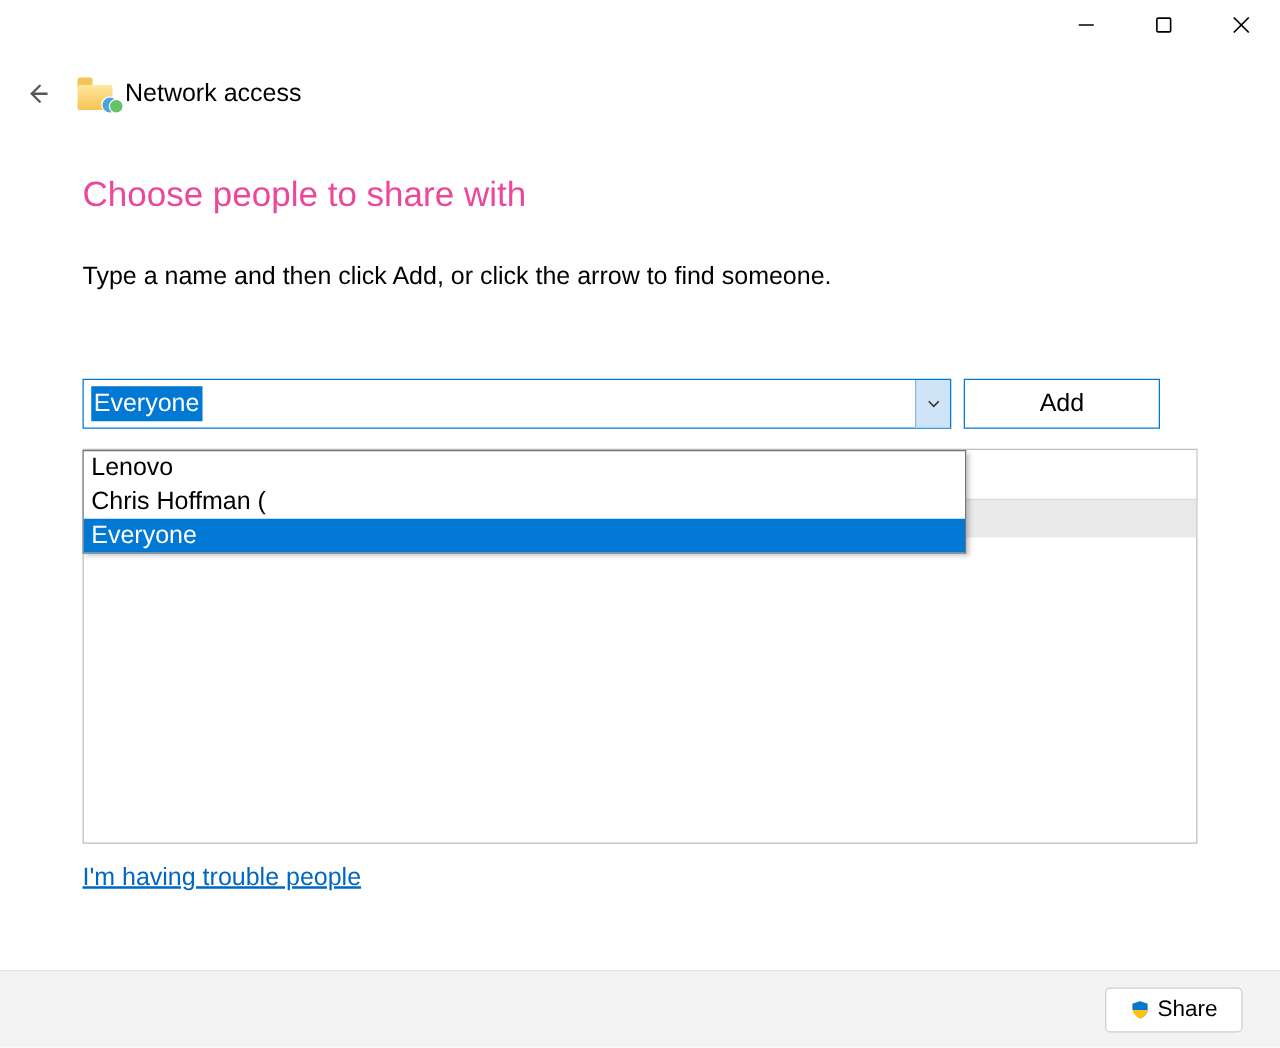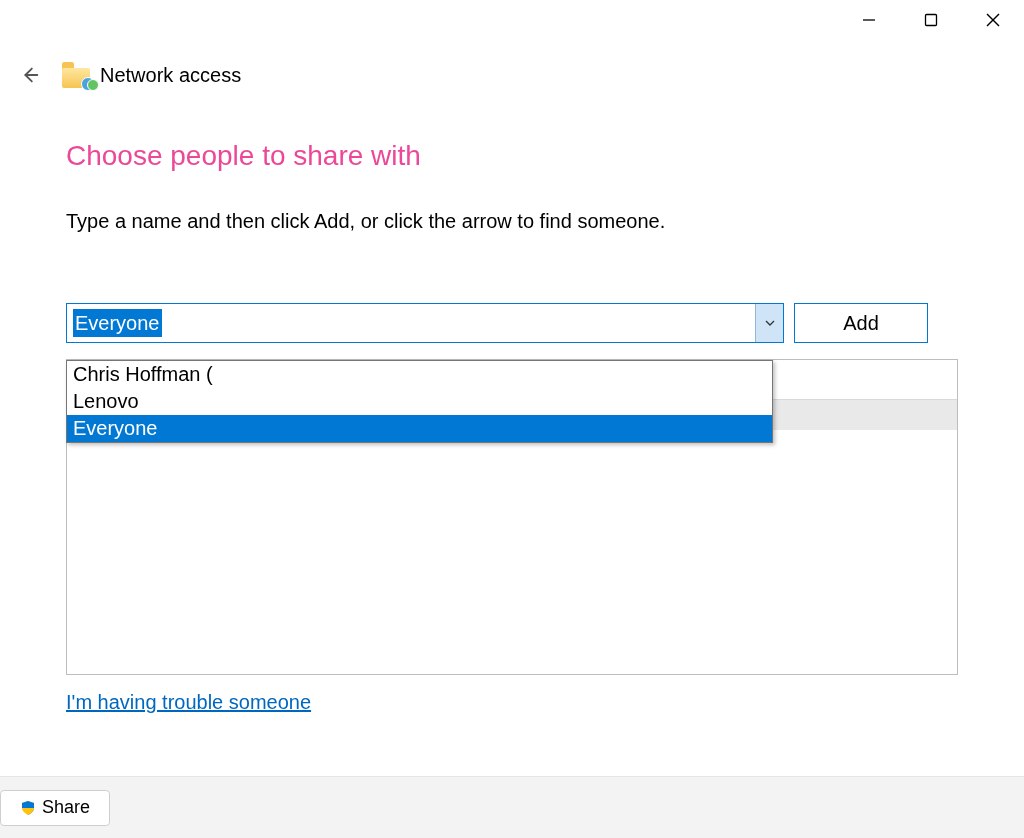--- a/index.html
+++ b/index.html
@@ -144,21 +144,21 @@
       right:1px; top:1px;
       bottom:1px;
       width:28px;
       background:#cfe4f7;
       border-left:1px solid #8fb7da;
       display:flex;
       align-items:center;
       justify-content:center;
     }
     .add-btn {
-      width:134px;
+      width:157px;
       height:40px;
       background:#fff;
       border:1px solid #0078d4;
       font-size:20px;
       color:#000;
       display:flex;
       align-items:center;
       justify-content:center;
     }
 
@@ -223,21 +223,21 @@
     }
 
     
     .footer {
       position:absolute;
       left:0; right:0; bottom:0;
       height:62px;
       background:#f3f3f3;
       border-top:1px solid #e6e6e6;
       display:flex;
-      justify-content:space-between;
+      justify-content:flex-end;
       align-items:center;
       padding-right:30px;
       gap:12px;
     }
     .footer-btn {
       height:36px;
       min-width:110px;
       padding:0 16px;
       background:#fff;
       border:1px solid #cfcfcf;
@@ -311,26 +311,26 @@
   </div>
 
   <div class="list-area">
     <div class="list-header">
       <div class="col-name">Name</div>
       <div class="col-level">Level</div>
     </div>
     <div class="list-row"></div>
   </div>
 
-  <a class="trouble-link" href="#">I'm having trouble someone</a>
+  <a class="trouble-link" href="#">I'm having trouble people</a>
 </div>
 
 <div class="dropdown">
+  <div class="dd-item">Lenovo</div>
   <div class="dd-item">Chris Hoffman (</div>
-  <div class="dd-item">Lenovo</div>
   <div class="dd-item highlight">Everyone</div>
 </div>
 
 <div class="footer">
   <div class="footer-btn">
     <span class="shield-icon">
       <svg width="16" height="16" viewBox="0 0 16 16">
         <path d="M8 1 L14 3 V8 C14 12 8 15 8 15 C8 15 2 12 2 8 V3 Z" fill="#ffc20e"></path>
         <path d="M8 1 L14 3 V8 C14 12 8 15 8 15 Z" fill="#0078d4"></path>
         <path d="M8 1 L2 3 V8 L8 8 Z" fill="#0078d4"></path>

